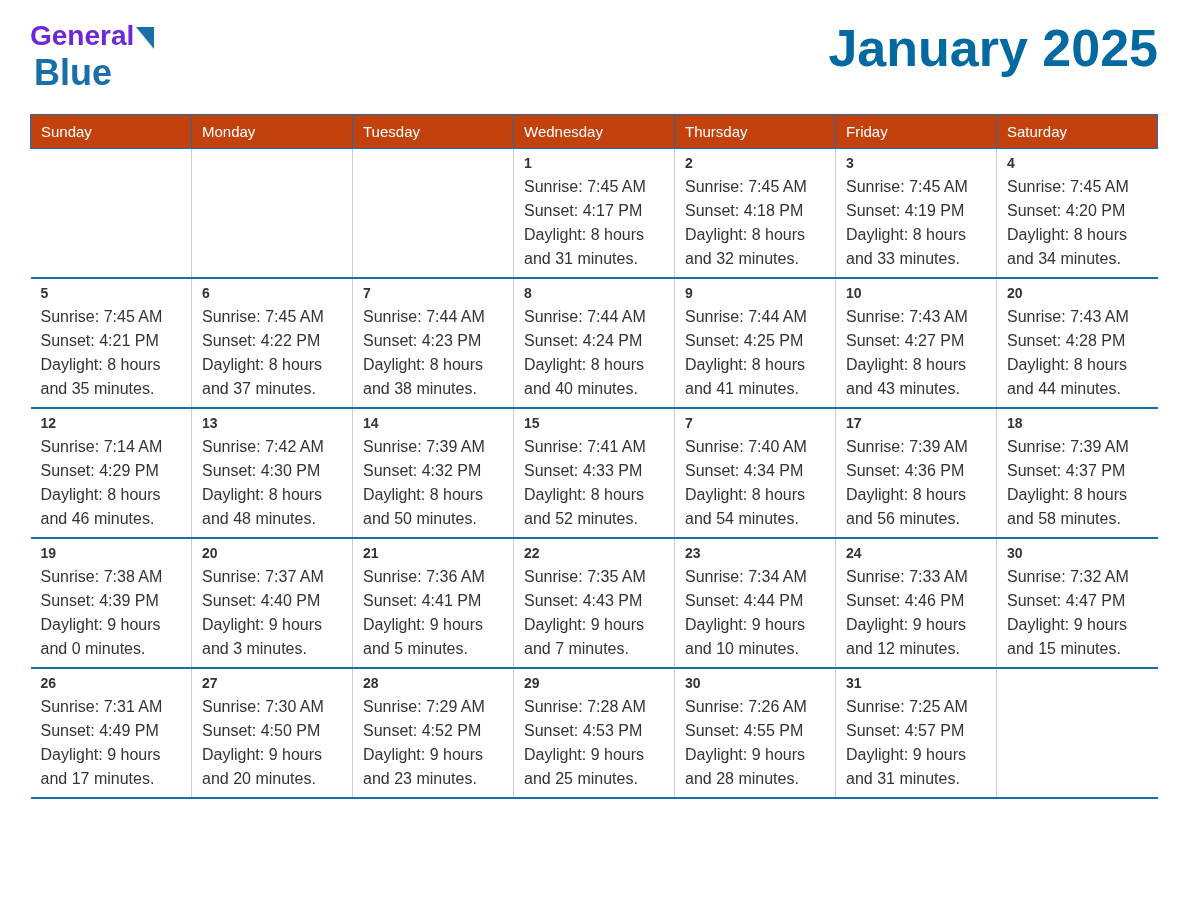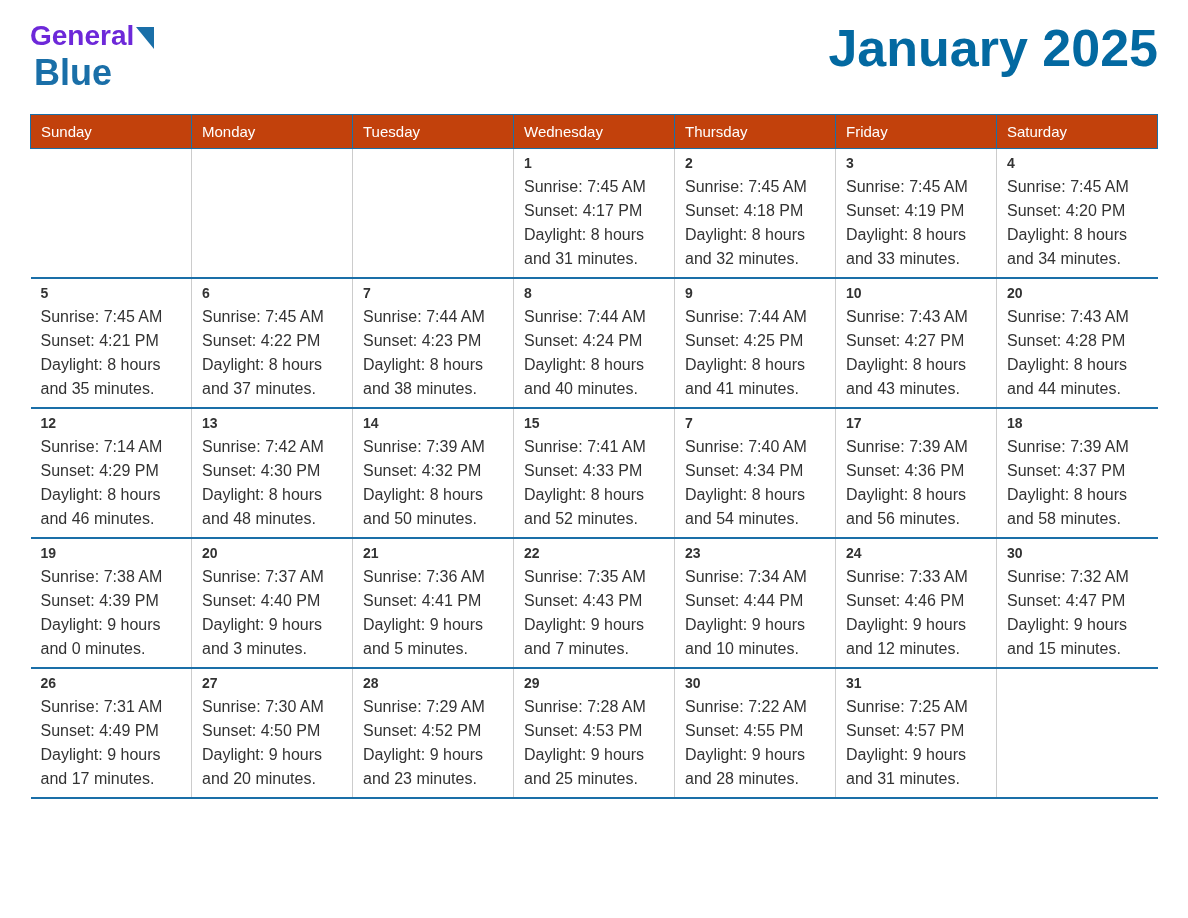--- a/index.html
+++ b/index.html
@@ -315,21 +315,21 @@
 Daylight: 9 hours and 23 minutes.</div>
         </td>
         <td>
           <span class="day-num">29</span>
           <div class="day-info">Sunrise: 7:28 AM
 Sunset: 4:53 PM
 Daylight: 9 hours and 25 minutes.</div>
         </td>
         <td>
           <span class="day-num">30</span>
-          <div class="day-info">Sunrise: 7:22 AM
+          <div class="day-info">Sunrise: 7:26 AM
 Sunset: 4:55 PM
 Daylight: 9 hours and 28 minutes.</div>
         </td>
         <td>
           <span class="day-num">31</span>
           <div class="day-info">Sunrise: 7:25 AM
 Sunset: 4:57 PM
 Daylight: 9 hours and 31 minutes.</div>
         </td>
         <td></td>

